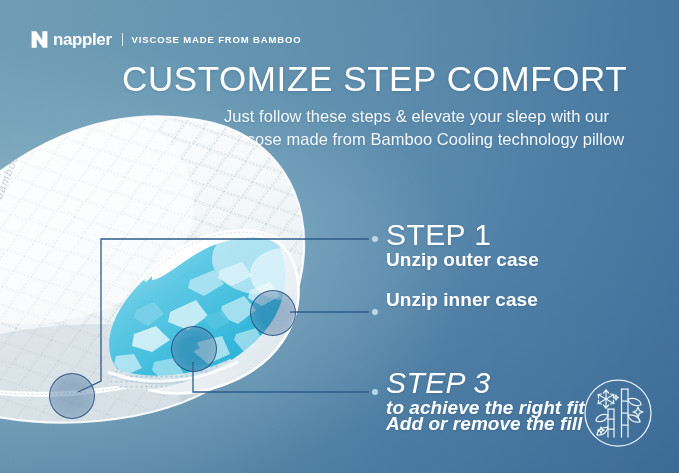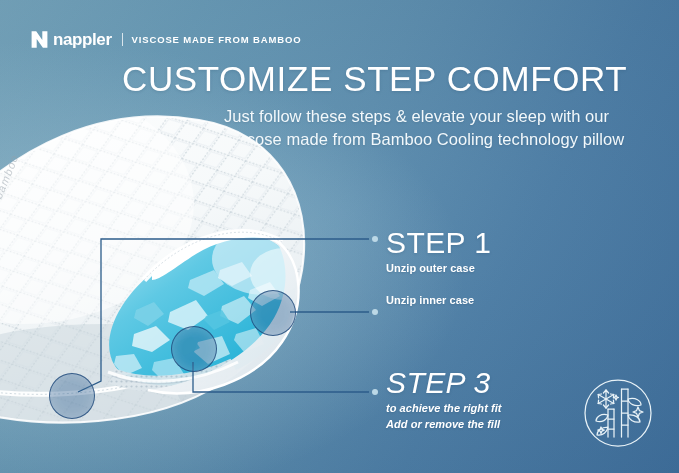--- a/index.html
+++ b/index.html
@@ -140,21 +140,21 @@
   .step-title {
     color: #ffffff;
     font-size: 30px;
     font-weight: 300;
     letter-spacing: 0.4px;
     line-height: 33px;
     text-shadow: 0 1px 3px rgba(30,60,90,0.18);
   }
   .step-desc {
     color: #ffffff;
-    font-size: 11px;
+    font-size: 19px;
     font-weight: bold;
     line-height: 16px;
     letter-spacing: 0.05px;
     margin-top: 1px;
     text-shadow: 0 1px 2px rgba(30,60,90,0.2);
   }
   .step-dot {
     position: absolute;
     width: 6px; height: 6px;
     border-radius: 50%;
@@ -318,21 +318,21 @@
     <path d="M369 312 L290 312" fill="none" stroke="#2c5c8a" stroke-width="1.3"></path>
 
     <path d="M369 392 L193 392 L193 362" fill="none" stroke="#2c5c8a" stroke-width="1.3" stroke-linejoin="miter"></path>
   </svg>
 
   <div class="hotspot" style="left:49px; top:373px; width:44px; height:44px;"></div>
   <div class="hotspot" style="left:250px; top:290px; width:44px; height:44px;"></div>
   <div class="hotspot" style="left:171px; top:326px; width:44px; height:44px;"></div>
 
   <div class="step-dot" style="top:236px;"></div>
-  <div class="step" style="top:226px;">
+  <div class="step" style="top:218px;">
     <div class="step-title">STEP 1</div>
     <div class="step-desc">Unzip outer case</div>
   </div>
 
   <div class="step-dot" style="top:309px;"></div>
   <div class="step" style="top:291px;">
     <div class="step-desc">Unzip inner case</div>
   </div>
 
   <div class="step-dot" style="top:389px;"></div>

